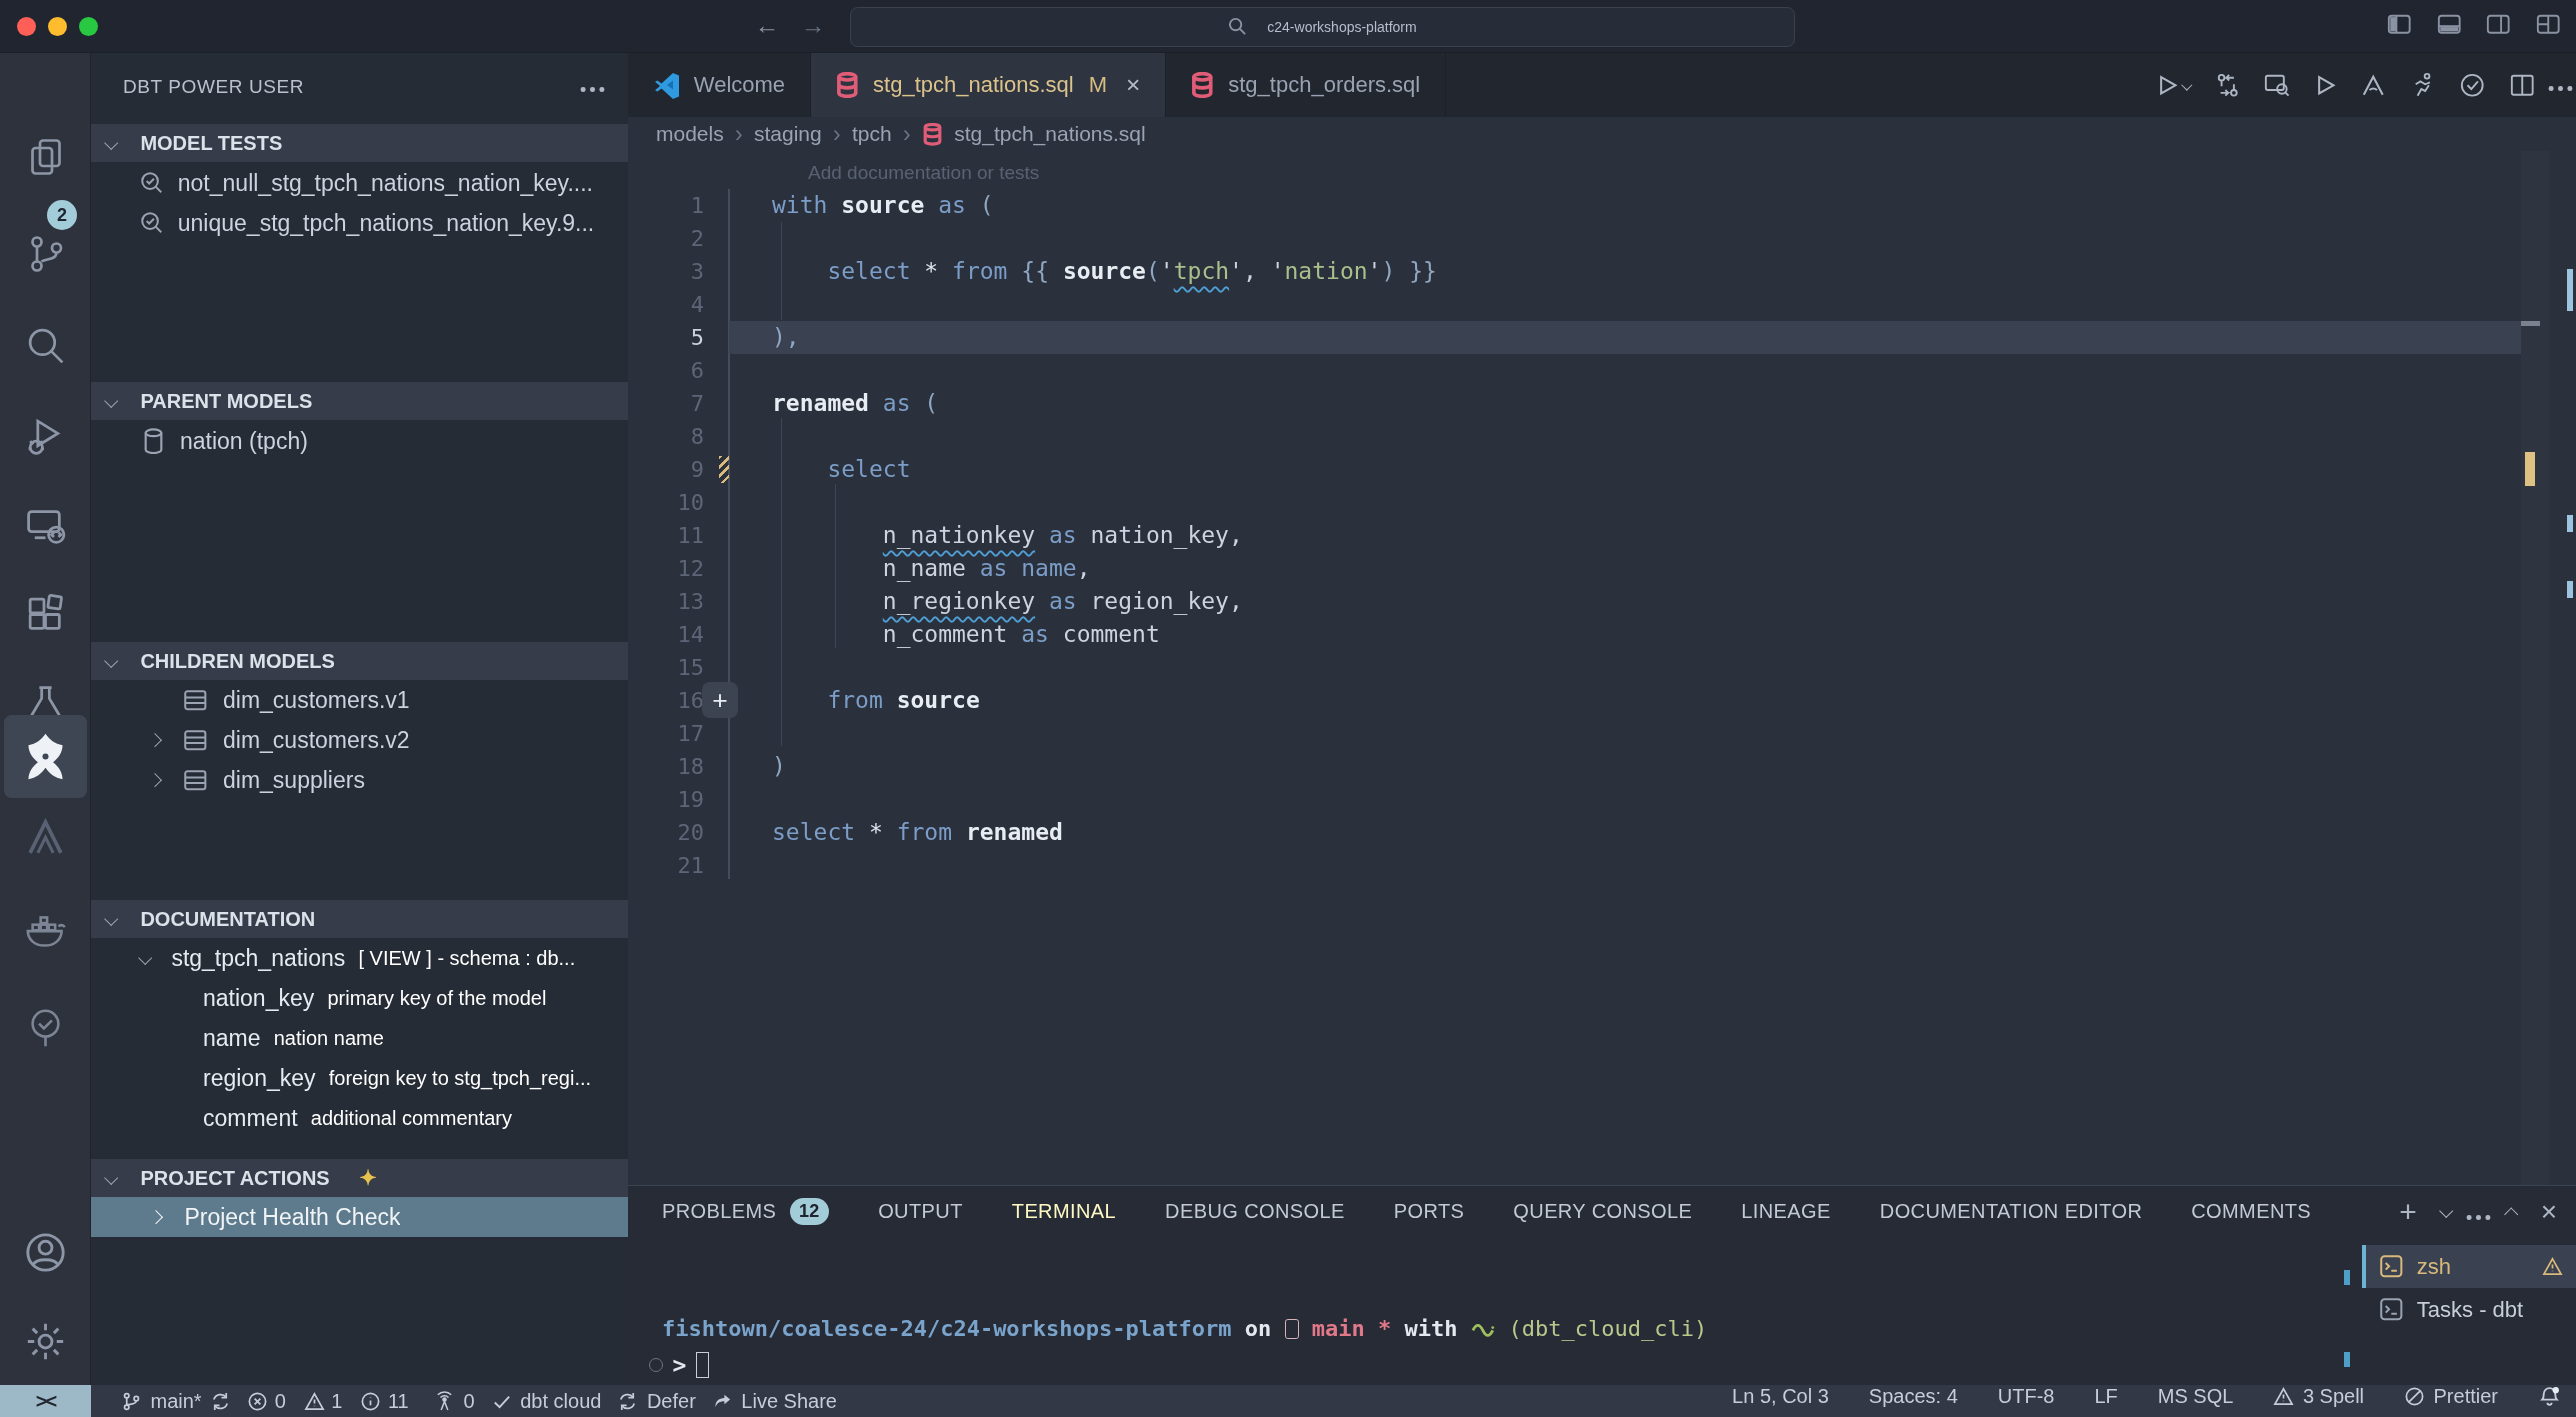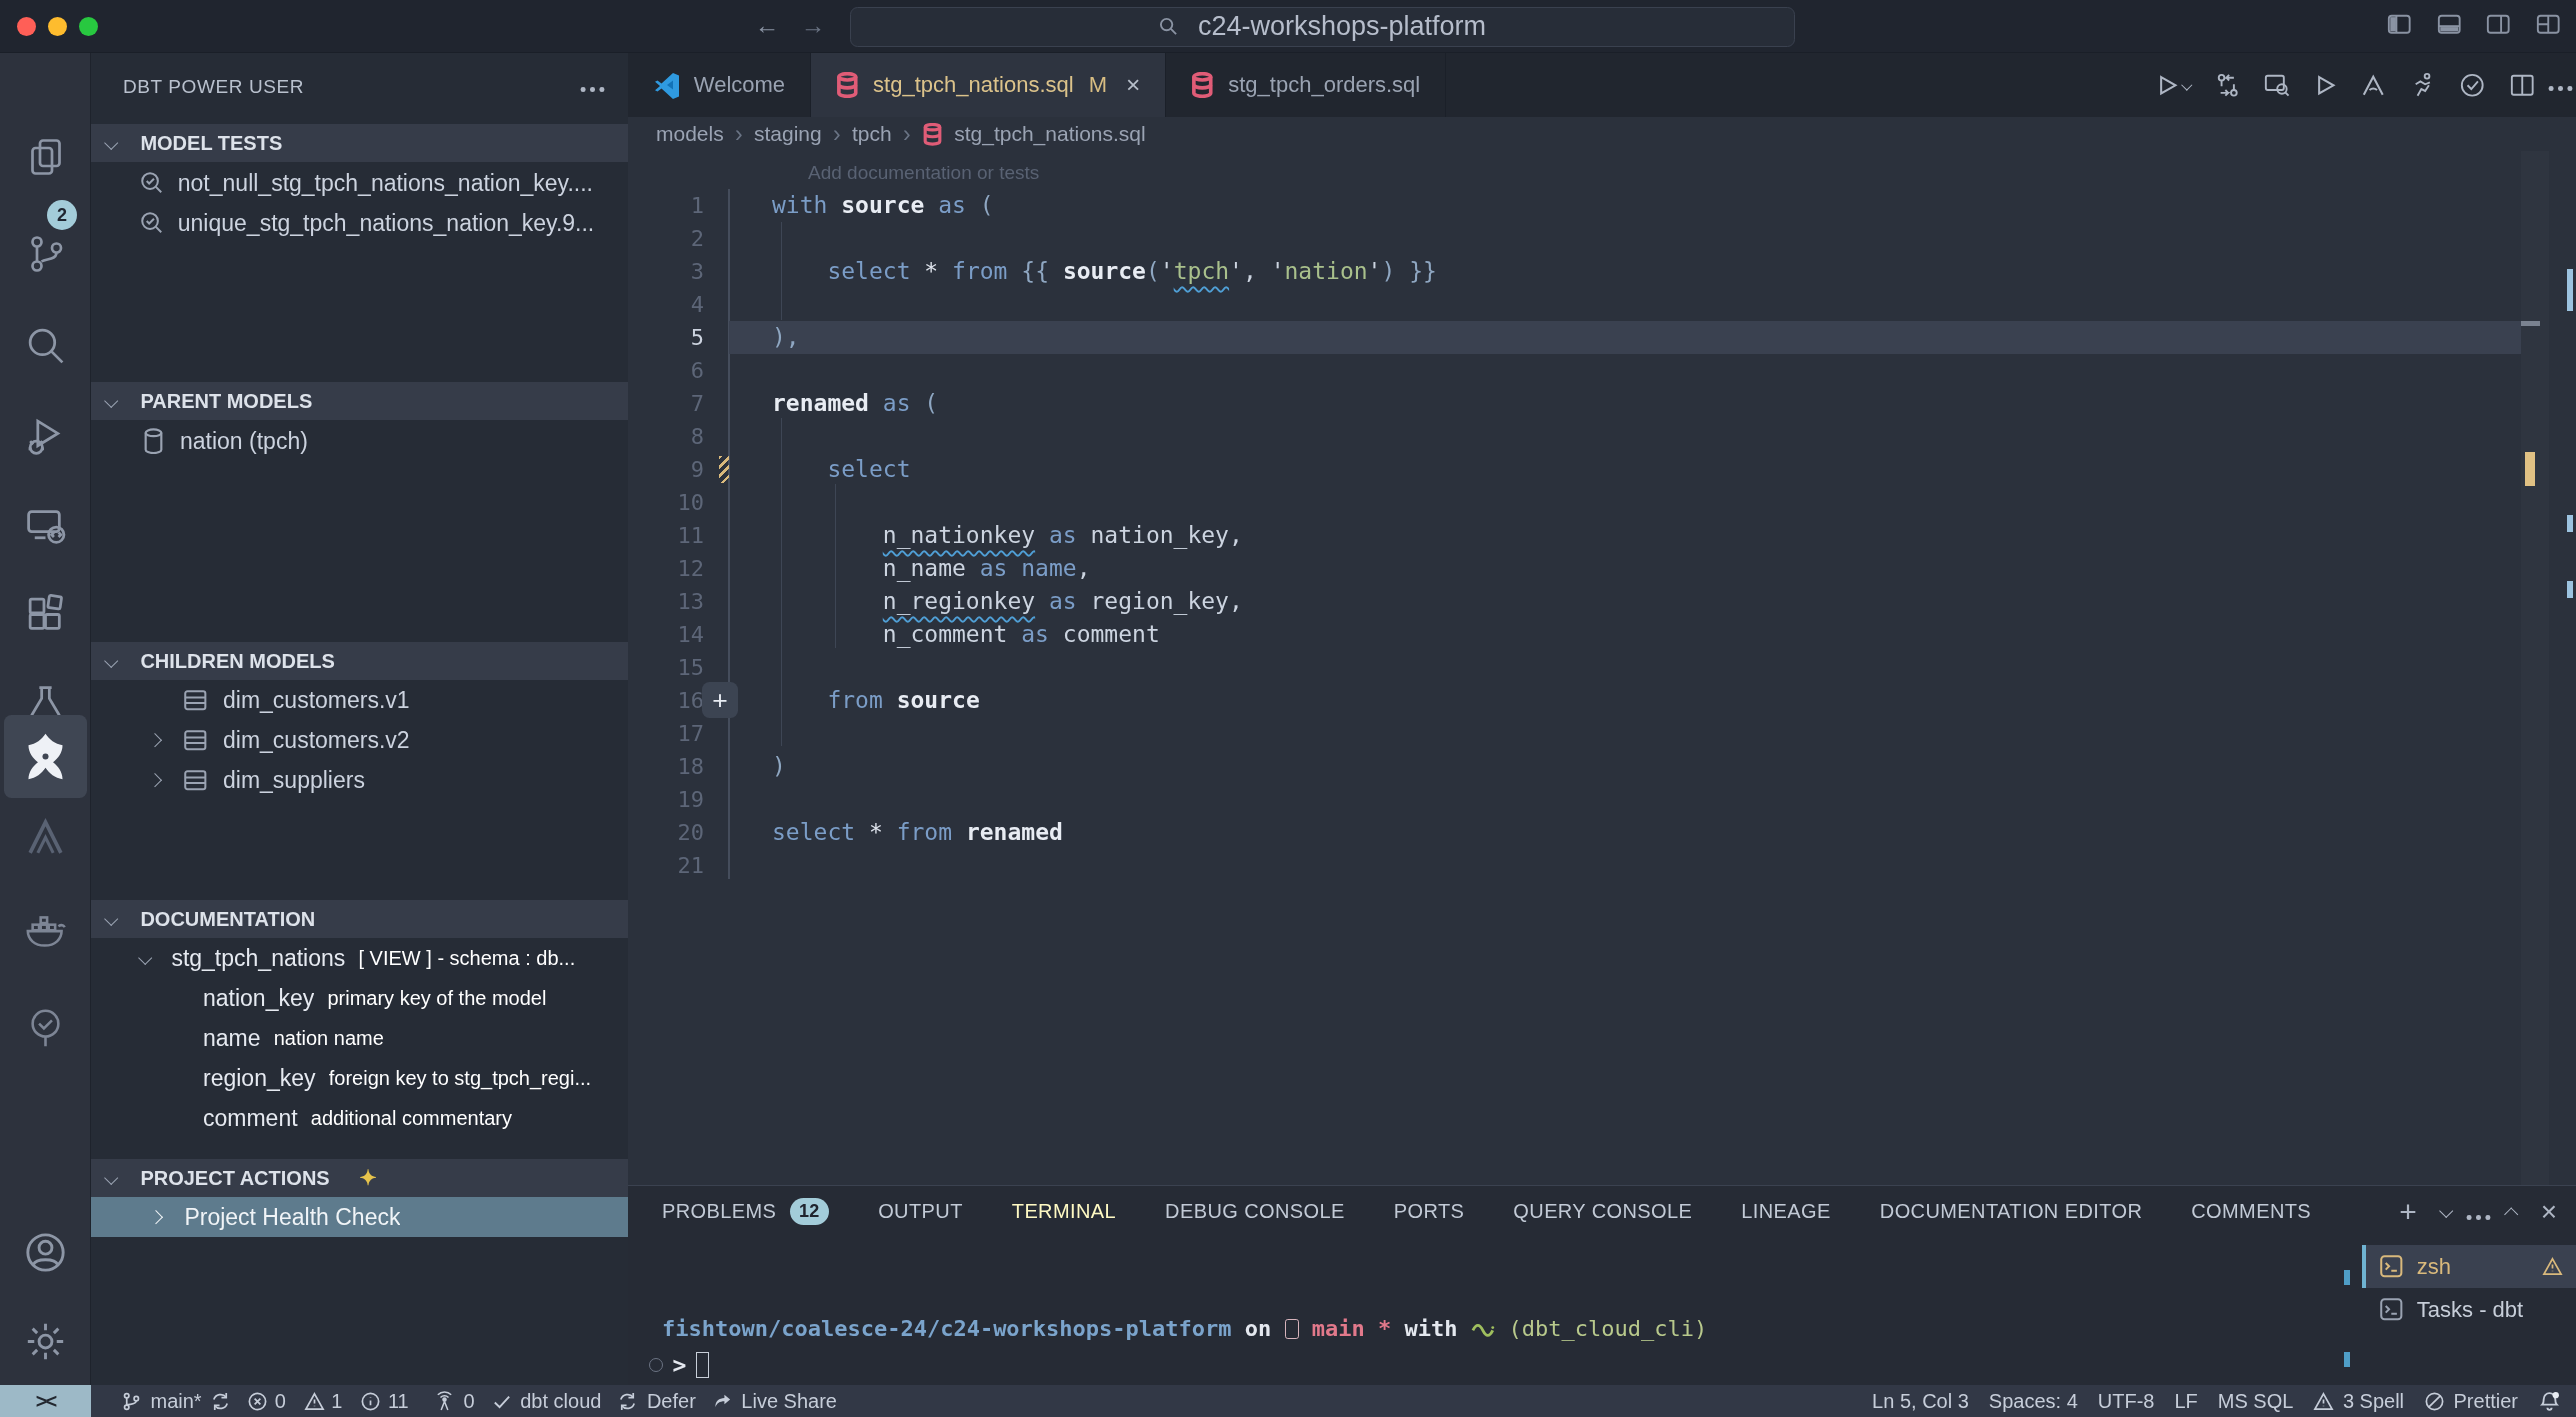--- a/index.html
+++ b/index.html
@@ -6,21 +6,21 @@
   *{box-sizing:border-box;}
   .screen{position:relative;width:2576px;height:1417px;overflow:hidden;
     font-family:"Liberation Sans",sans-serif;color:#c6cdd9;background:#2b313c;}
   svg{display:block;}
   .abs{position:absolute;}
 
   
   .titlebar{position:absolute;left:0;top:0;width:2576px;height:53px;background:#20252f;border-bottom:0.9px solid #1a1f28;}
   .tl{position:absolute;top:17px;width:19px;height:19px;border-radius:50%;}
   .nav-arrow{position:absolute;top:9.4px;font-size:24.6px;color:#8a93a3;width:34px;height:34px;display:flex;align-items:center;justify-content:center;}
-  .searchbox{position:absolute;left:850px;top:6.6px;width:945px;height:40px;border:0.9px solid #3a414f;border-radius:7.6px;background:#272d38;display:flex;align-items:center;justify-content:center;gap:20px;color:#b6bdcb;font-size:27px;}
+  .searchbox{position:absolute;left:850px;top:6.6px;width:945px;height:40px;border:0.9px solid #3a414f;border-radius:7.6px;background:#272d38;display:flex;align-items:center;justify-content:center;gap:20px;color:#b6bdcb;font-size:14px;}
   .winicons{position:absolute;right:15px;top:11.3px;display:flex;gap:23px;color:#8a93a3;}
 
   
   .activitybar{position:absolute;left:0;top:53px;width:91px;height:1332px;background:#2d323d;border-right:0.9px solid #1e232c;}
   .ab-icon{position:absolute;left:21px;width:49px;height:49px;color:#8d96a6;display:flex;align-items:center;justify-content:center;}
   .ab-tile{position:absolute;left:3.8px;top:662px;width:83px;height:83px;background:#3f4653;border-radius:7.6px;display:flex;align-items:center;justify-content:center;color:#eef1f6;}
   .ab-badge{position:absolute;left:47px;top:147px;width:30px;height:30px;border-radius:50%;background:#a3ccd9;color:#1f2630;font-size:18px;font-weight:bold;display:flex;align-items:center;justify-content:center;}
 
   
   .sidebar{position:absolute;left:91px;top:53px;width:538px;height:1332px;background:#262c36;}
@@ -96,21 +96,21 @@
   .trow{height:43px;display:flex;align-items:center;gap:13.2px;padding-left:17px;position:relative;font-size:22px;color:#c7ced9;}
   .trow.selected{background:#3a4150;}
   .trow.selected::before{content:"";position:absolute;left:0;top:0;width:3.8px;height:100%;background:#6fb3d2;}
   .trow .warn{position:absolute;right:13.2px;color:#d9b97c;}
   .scroll-mark{position:absolute;width:5.7px;background:#4f9ec7;}
 
   
   .statusbar{position:absolute;left:0;top:1385px;width:2576px;height:32px;background:#323846;display:flex;align-items:center;font-size:20px;color:#c6cdd9;}
   .remote-tile{position:absolute;left:0;top:0;width:91px;height:32px;background:#9db9c7;color:#22272f;font-weight:bold;display:flex;align-items:center;justify-content:center;font-size:20px;letter-spacing:-1.9px;}
   .sb-left{position:absolute;left:121px;display:flex;align-items:center;gap:16px;height:20px;}
-  .sb-right{position:absolute;right:15px;display:flex;align-items:center;gap:20px;height:32px;}
+  .sb-right{position:absolute;right:15px;display:flex;align-items:flex-start;gap:40px;height:32px;}
   .sitem{display:flex;align-items:center;gap:8.5px;white-space:nowrap;}
   .sitem .part{display:flex;align-items:center;gap:6.6px;margin-right:9.4px;}
   .dots3{width:4.7px;height:4.7px;border-radius:50%;background:currentColor;box-shadow:9.4px 0 0 currentColor,-9.4px 0 0 currentColor;display:inline-block;}
 </style>
 </head>
 <body>
 
 <div class="screen">
 
   <div class="titlebar">

